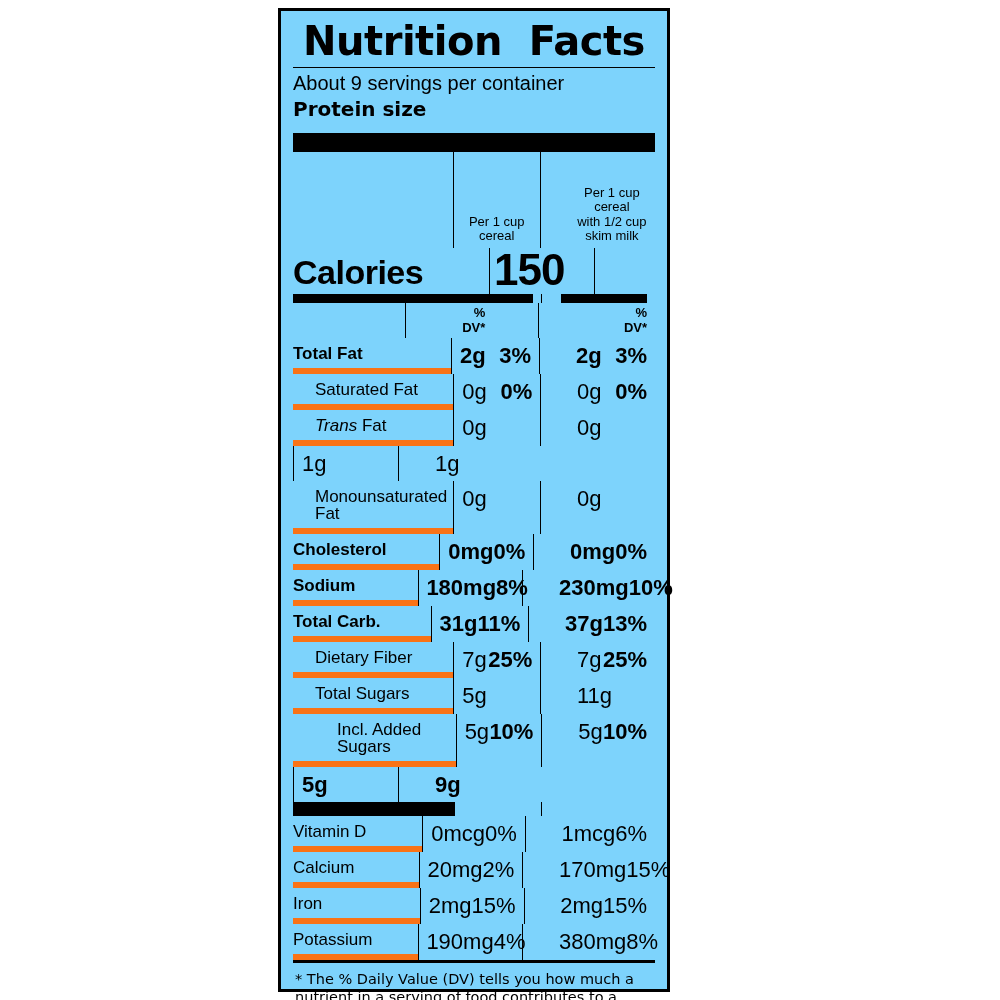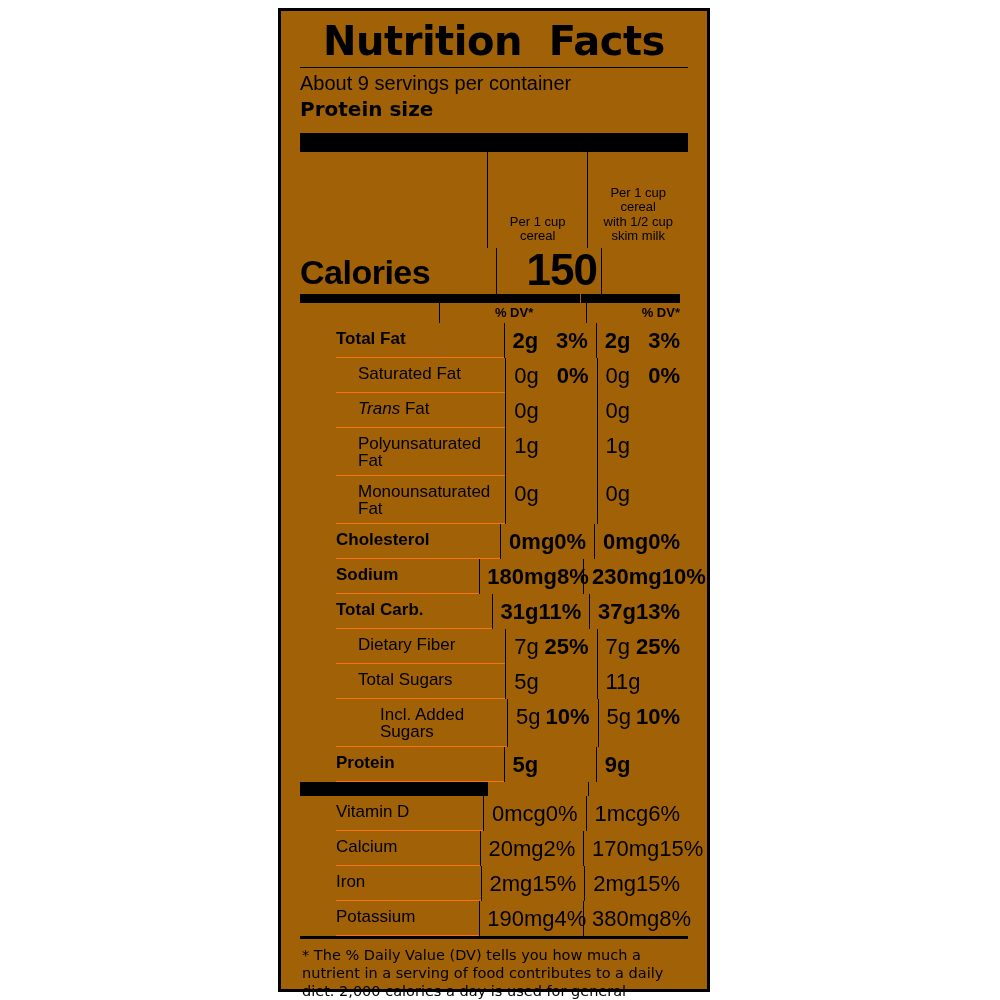--- a/index.html
+++ b/index.html
@@ -12,26 +12,26 @@
     height: 1000px;
     font-family: "Liberation Sans", sans-serif;
     color: #000000;
     position: relative;
   }
 
   #panel {
     position: absolute;
     left: 278px;
     top: 8px;
-    width: 432px;
+    width: 392px;
     height: 984px;
     border: 3px solid #000;
     box-sizing: border-box;
-    background: #a16207;
-    padding: 0 19px;
+    background: #7dd3fc;
+    padding: 0 12px;
   }
 
   
   .title {
     font-family: "DejaVu Sans", sans-serif;
     font-weight: bold;
     font-size: 40px;
     letter-spacing: -0.5px;
     line-height: 1;
     text-align: center;
@@ -59,21 +59,21 @@
   }
   .serving-row .sv-size { font-weight: bold; }
 
   .row {
     display: flex;
     align-items: flex-end;
     font-family: "DejaVu Sans", sans-serif;
   }
   .c-name { width: 196px; box-sizing: border-box; }
   .c-a    { width: 104px; box-sizing: border-box; padding-left: 8px; display: flex; justify-content: space-between; }
-  .c-b    { width: 104px; box-sizing: border-box; padding-left: 8px; display: flex; justify-content: space-between; }
+  .c-b    { width: 104px; box-sizing: border-box; padding-left: 8px; display: flex; justify-content: space-between; margin-left: 28px; }
   .sep    { width: 1px; background: #000; align-self: stretch; }
 
   
   .colhead {
     display: flex;
     align-items: flex-end;
     height: 96px;
   }
   .colhead .c-name { height: 100%; }
   .colhead .c-a, .colhead .c-b {
@@ -94,21 +94,21 @@
     align-items: flex-end;
   }
   .cal-row .c-name {
     font-size: 34px;
     font-weight: bold;
     letter-spacing: -0.5px;
     padding-bottom: 2px;
   }
   .cal-row .c-a, .cal-row .c-b {
     display: block;
-    text-align: right;
+    text-align: left;
     font-size: 44px;
     font-weight: bold;
     line-height: 1;
     padding: 0 4px 2px 4px;
     letter-spacing: -1px;
   }
 
   .dv-row {
     display: flex;
     gap: 45px;
@@ -136,22 +136,21 @@
   }
   .nrow .amt { }
   .nrow .pct { font-weight: bold; }
   .bold .c-name, .bold .amt { font-weight: bold; }
   .ind1 .c-name { padding-left: 22px; }
   .ind2 .c-name { padding-left: 44px; }
   .ital { font-style: italic; }
 
   
   .uname .c-name {
-    border-bottom: 1px solid #f97316;
-    margin-left: 36px;
+    border-bottom: 6px solid #f97316;
   }
 
   .black-bar-row {
     display: flex;
   }
   .black-bar-row .c-name { height: 14px; background: #000; }
   .black-bar-row .c-a, .black-bar-row .c-b { height: 14px; }
 
   .footnote {
     font-size: 14.5px;
@@ -252,21 +251,20 @@
           <span class="amt">0g</span>
           <span class="pct"></span>
         </div>
         <div class="sep"></div>
         <div class="c-b">
           <span class="amt">0g</span>
           <span class="pct"></span>
         </div>
       </div>
       <div class="nrow uname ind1">
-        <div class="c-name">Polyunsaturated Fat</div>
         <div class="sep"></div>
         <div class="c-a">
           <span class="amt">1g</span>
           <span class="pct"></span>
         </div>
         <div class="sep"></div>
         <div class="c-b">
           <span class="amt">1g</span>
           <span class="pct"></span>
         </div>
@@ -356,21 +354,20 @@
           <span class="amt">5g</span>
           <span class="pct">10%</span>
         </div>
         <div class="sep"></div>
         <div class="c-b">
           <span class="amt">5g</span>
           <span class="pct">10%</span>
         </div>
       </div>
       <div class="nrow uname bold">
-        <div class="c-name">Protein</div>
         <div class="sep"></div>
         <div class="c-a">
           <span class="amt">5g</span>
           <span class="pct"></span>
         </div>
         <div class="sep"></div>
         <div class="c-b">
           <span class="amt">9g</span>
           <span class="pct"></span>
         </div>

